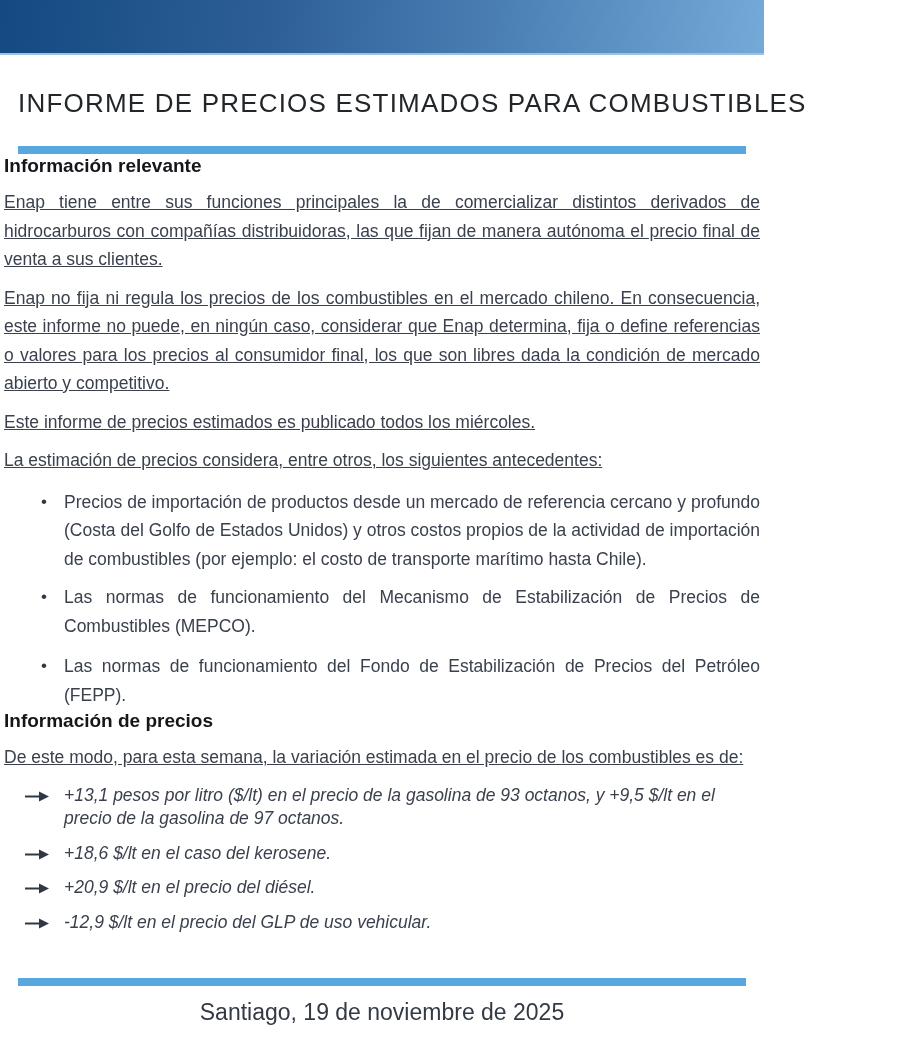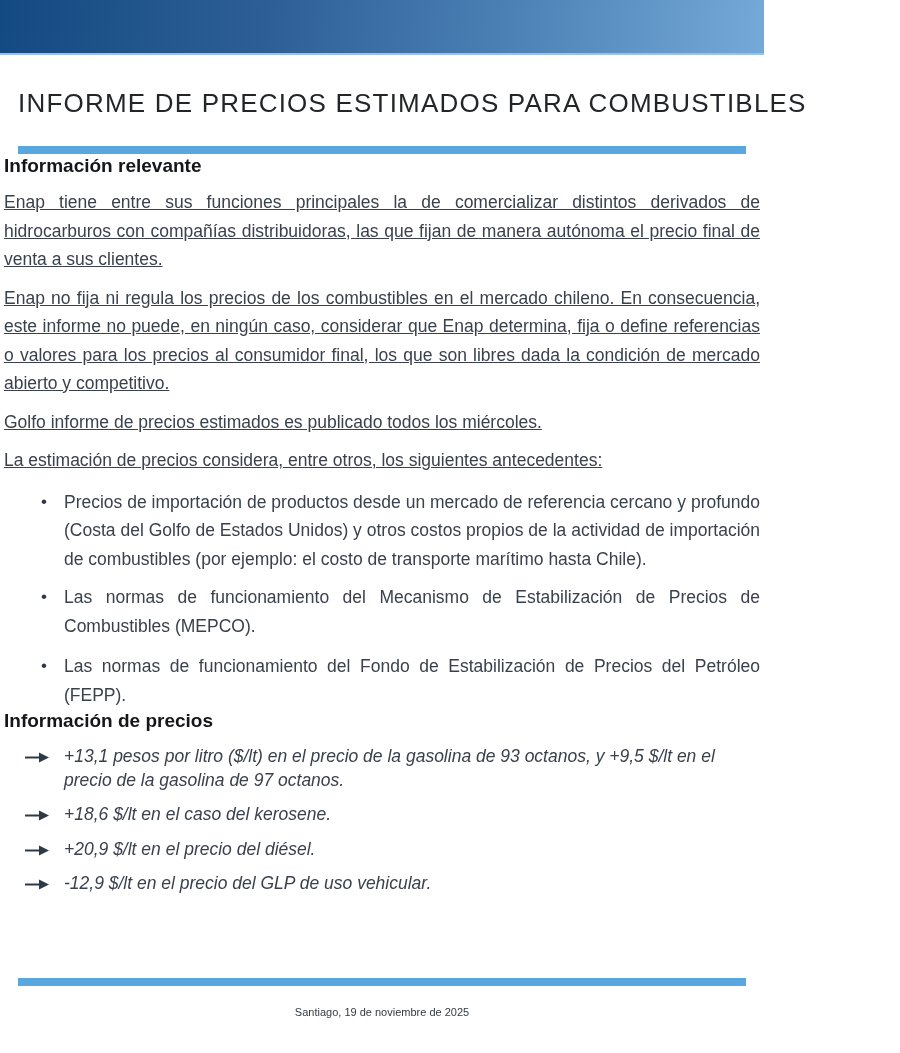--- a/index.html
+++ b/index.html
@@ -106,21 +106,21 @@
     left: 18px;
     right: 18px;
     top: 978px;
   }
   .footer-date {
     position: absolute;
     left: 0;
     right: 0;
     top: 999px;
     text-align: center;
-    font-size: 11px;
+    font-size: 23px;
     line-height: 26px;
     color: #333a44;
   }
 </style>
 </head>
 <body>
 
 <div class="page">
 
   <div class="banner"></div>
@@ -128,40 +128,41 @@
   <h1 class="title">INFORME DE PRECIOS ESTIMADOS PARA COMBUSTIBLES</h1>
 
   <div class="rule rule-top"></div>
 
   <div class="doc">
 
     <h2 class="sec-heading h2-info">Información relevante</h2>
 
     <p class="body-par first-par">Enap tiene entre sus funciones principales la de comercializar distintos derivados de hidrocarburos con compañías distribuidoras, las que fijan de manera autónoma el precio final de venta a sus clientes.</p>
     <p class="body-par">Enap no fija ni regula los precios de los combustibles en el mercado chileno. En consecuencia, este informe no puede, en ningún caso, considerar que Enap determina, fija o define referencias o valores para los precios al consumidor final, los que son libres dada la condición de mercado abierto y competitivo.</p>
-    <p class="body-par">Golfo informe de precios estimados es publicado todos los miércoles.</p>
+    <p class="body-par">Este informe de precios estimados es publicado todos los miércoles.</p>
     <p class="body-par">La estimación de precios considera, entre otros, los siguientes antecedentes:</p>
 
     <div class="bullet-list">
       <div class="bullet-item">
         <span class="dot">•</span>
         <span>Precios de importación de productos desde un mercado de referencia cercano y profundo (Costa del Golfo de Estados Unidos) y otros costos propios de la actividad de importación de combustibles (por ejemplo: el costo de transporte marítimo hasta Chile).</span>
       </div>
       <div class="bullet-item">
         <span class="dot">•</span>
         <span>Las normas de funcionamiento del Mecanismo de Estabilización de Precios de Combustibles (MEPCO).</span>
       </div>
       <div class="bullet-item bi-2">
         <span class="dot">•</span>
         <span>Las normas de funcionamiento del Fondo de Estabilización de Precios del Petróleo (FEPP).</span>
       </div>
     </div>
 
     <h2 class="sec-heading h2-est">Información de precios</h2>
 
+    <p class="body-par intro-par">De este modo, para esta semana, la  variación estimada en el precio de los combustibles es de:</p>
 
     <div class="arrow-list">
       <div class="arrow-item">
         <svg class="arrow" viewBox="0 0 24 11" xmlns="http://www.w3.org/2000/svg">
           <line x1="0" y1="5.5" x2="15" y2="5.5" stroke="#2e3947" stroke-width="2"></line>
           <polygon points="14,0.5 24,5.5 14,10.5" fill="#2e3947"></polygon>
         </svg>
         <span>+13,1 pesos por litro ($/lt) en el precio de la gasolina de 93 octanos, y +9,5 $/lt en el precio de la gasolina de 97 octanos.</span>
       </div>
       <div class="arrow-item">

